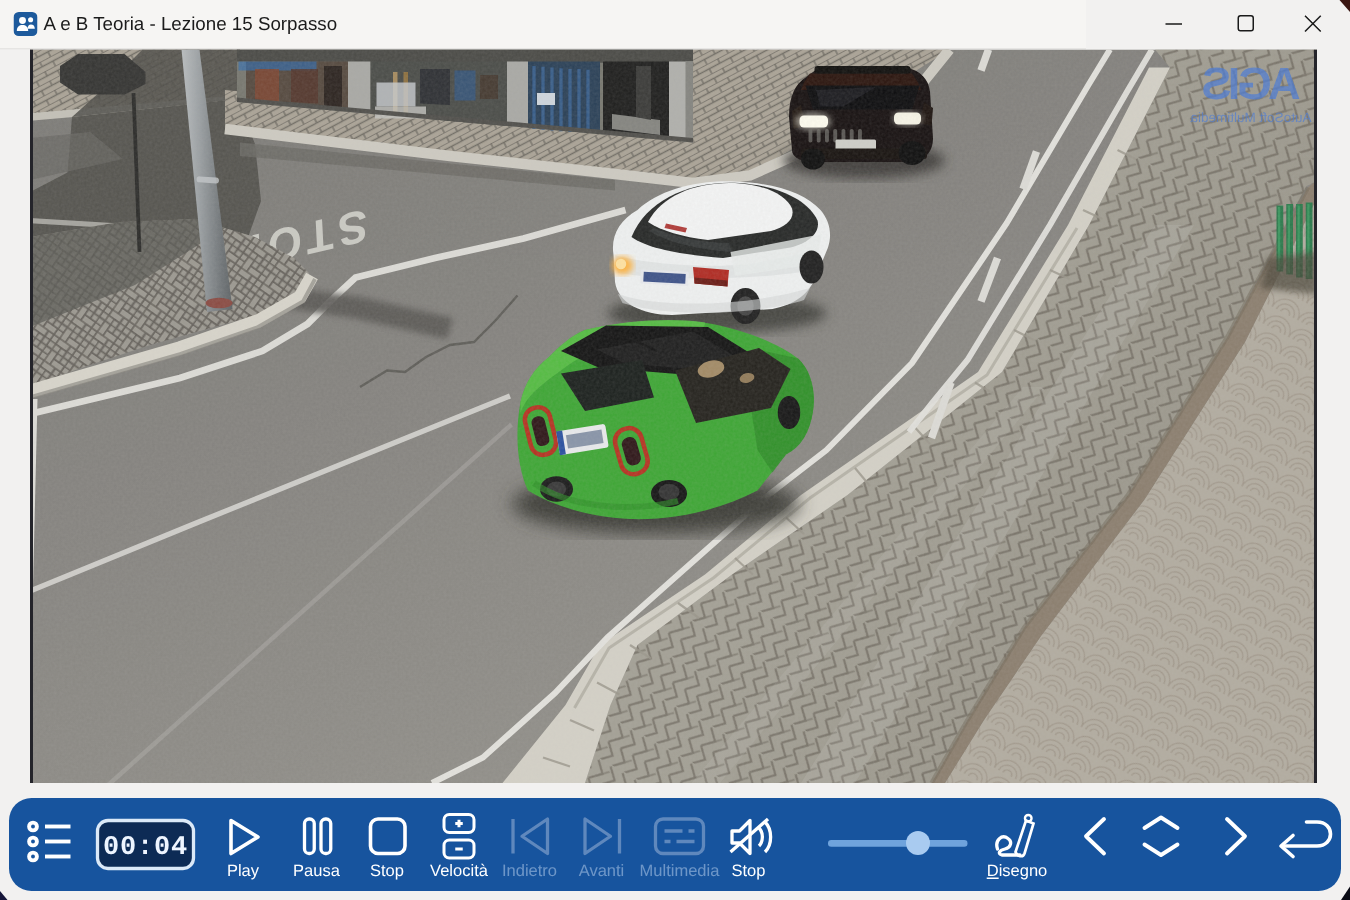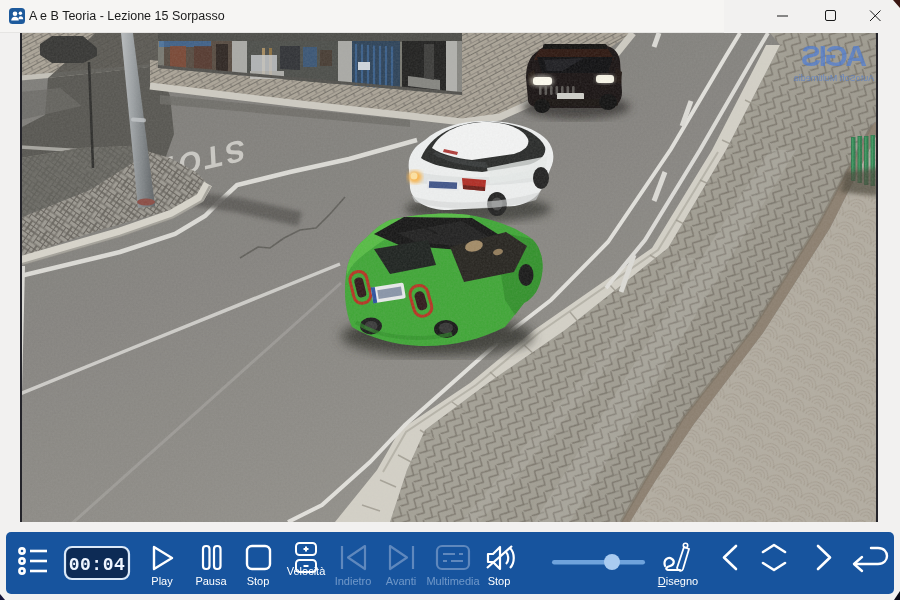--- a/index.html
+++ b/index.html
@@ -2,21 +2,21 @@
 <html><head>
 <meta charset="utf-8">
 <style>
   html,body{margin:0;padding:0;}
   body{width:900px;height:600px;overflow:hidden;background:#f2f1f0;font-family:"Liberation Sans",sans-serif;position:relative;}
   #titlebar{position:absolute;left:0;top:0;width:724px;height:32px;background:#f6f5f3;border-bottom:1px solid #e6e5e3;}
   #appicon{position:absolute;left:9px;top:8px;width:16px;height:16px;}
   #title{position:absolute;left:31px;top:9px;font-size:12.5px;color:#1b1b1b;}
   .winbtn{position:absolute;top:0;width:46px;height:31px;}
   #scene{position:absolute;left:20px;top:33px;width:858px;height:489px;}
-  #toolbar{position:absolute;left:6px;top:532px;width:888px;height:62px;background:#17549e;border-radius:5px;}
+  #toolbar{position:absolute;left:6px;top:532px;width:888px;height:62px;background:#17549e;border-radius:15px;}
   .lbl{position:absolute;font-size:11px;color:#ffffff;text-align:center;transform:translateX(-50%);white-space:nowrap;}
   .lbl.dim{color:rgba(215,230,250,0.45);}
   .corner{position:absolute;width:0;height:0;}
 </style>
 </head>
 <body>
 
 <div id="titlebar">
   <svg id="appicon" viewBox="0 0 16 16">
     <rect x="0" y="0" width="16" height="16" rx="3.5" fill="#1d5a9c"></rect>
@@ -385,21 +385,21 @@
   <path d="M730,14 L718,25.5 L730,37" stroke="#ffffff" stroke-width="2.6" fill="none" stroke-linejoin="round" stroke-linecap="round"></path>
   <path d="M757,20 L768,13 L779,20 M757,31 L768,38 L779,31" stroke="#ffffff" stroke-width="2.6" fill="none" stroke-linejoin="round" stroke-linecap="round"></path>
   <path d="M812,14 L824,25.5 L812,37" stroke="#ffffff" stroke-width="2.6" fill="none" stroke-linejoin="round" stroke-linecap="round"></path>
 
   <path d="M849,32 L872,32 C878,32 881,28 881,24 C881,20 878,16 872,16 L865,16" stroke="#ffffff" stroke-width="2.4" fill="none" stroke-linecap="round"></path>
   <path d="M856,25 L848,32 L856,39" stroke="#ffffff" stroke-width="2.4" fill="none" stroke-linejoin="round" stroke-linecap="round"></path>
 </svg>
 <div class="lbl" style="left:156px;top:43px">Play</div>
 <div class="lbl" style="left:205px;top:43px">Pausa</div>
 <div class="lbl" style="left:252px;top:43px">Stop</div>
-<div class="lbl" style="left:300px;top:33px">Velocità</div>
+<div class="lbl" style="left:300px;top:43px">Velocità</div>
 <div class="lbl dim" style="left:347px;top:43px">Indietro</div>
 <div class="lbl dim" style="left:395px;top:43px">Avanti</div>
 <div class="lbl dim" style="left:447px;top:43px">Multimedia</div>
 <div class="lbl" style="left:493px;top:43px">Stop</div>
 <div class="lbl" style="left:672px;top:43px"><span style="text-decoration:underline">D</span>isegno</div>
 </div>
 
 <div class="corner" style="left:0;top:594px;border-left:5px solid #16163a;border-top:6px solid transparent;"></div>
 <div class="corner" style="left:894px;top:591px;border-right:6px solid #0a0a14;border-top:9px solid transparent;"></div>
 <div class="corner" style="left:893px;top:0;border-right:7px solid #3a1612;border-bottom:8px solid transparent;"></div>

